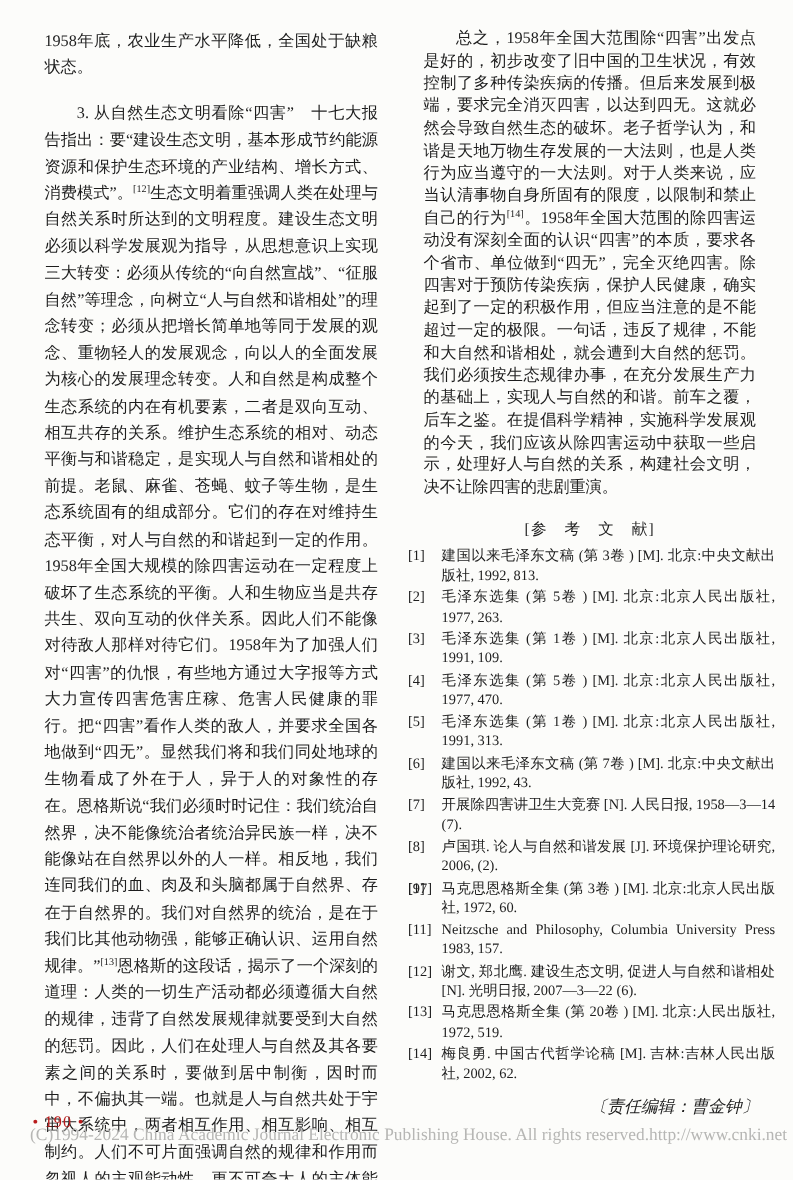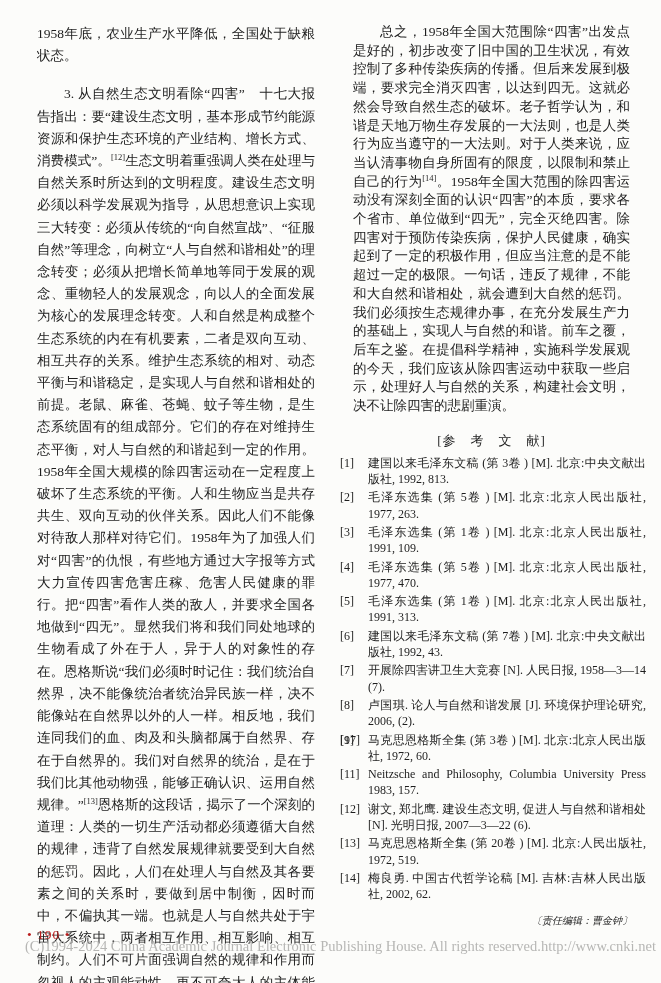--- a/index.html
+++ b/index.html
@@ -47,21 +47,21 @@
     margin: 0 0 2px 0;
     text-align: justify;
     text-justify: inter-ideograph;
   }
   .ref-label { position: absolute; left: 3px; top: 0; }
 
   .editor-note {
     margin-top: 12px;
     padding-right: 14px;
     text-align: right;
-    font-size: 10px;
+    font-size: 14px;
     font-style: italic;
   }
 
   .page-number {
     position: absolute;
     left: 27px; top: 927px;
     font-size: 13.5px;
     color: #b91c1c;
     letter-spacing: 1px;
     z-index: 2;

